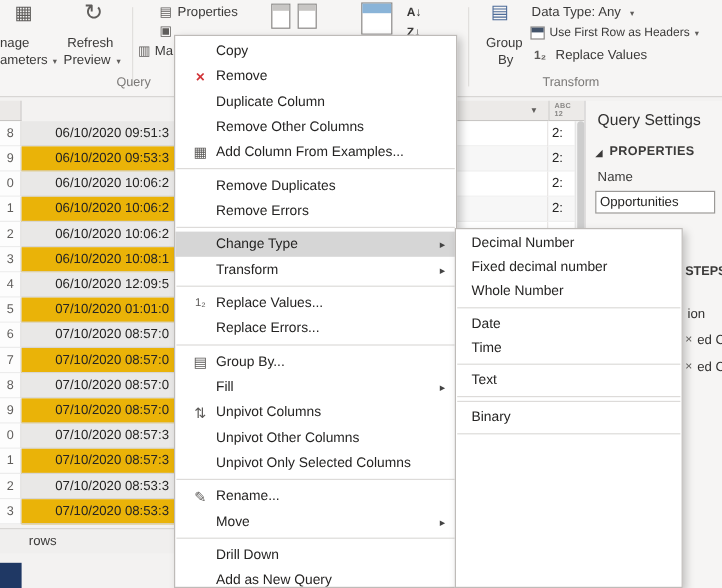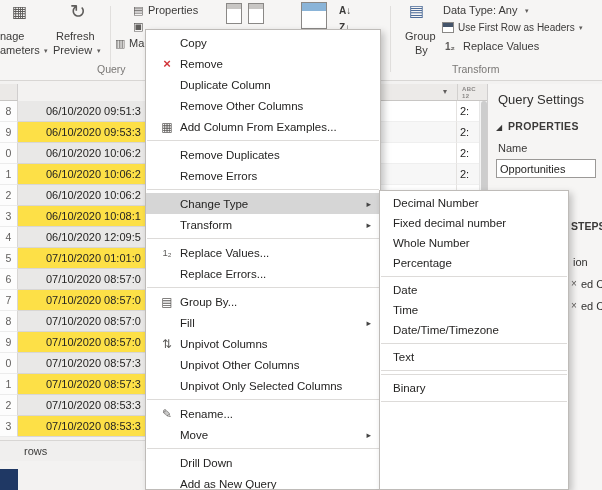--- a/index.html
+++ b/index.html
@@ -28,21 +28,21 @@
   #hdr-mid{position:absolute;left:240px;top:84px;width:217px;height:17px;background:#eceae8;border-bottom:1px solid #c8c6c4;border-left:1px solid #d2d0ce}
   #hdr-mid .hdr-filter2{position:absolute;left:202px;top:0;font-size:8px;line-height:16px;color:#605e5c}
   #hdr-col3{position:absolute;left:457px;top:84px;width:30px;height:17px;background:#eceae8;border-bottom:1px solid #c8c6c4;border-left:1px solid #d2d0ce}
   #hdr-col3 .hdr-type{color:#8a8886}
 
   
   .grid-row{position:absolute;left:0;width:487px;height:21px}
   .rn{position:absolute;left:0;top:0;width:18px;height:21px;border-right:1px solid #d8d6d4;border-bottom:1px solid #ececec;font-size:10.5px;color:#605e5c;text-align:center;line-height:21px;background:#fdfdfd}
   .cell{position:absolute;top:0;height:21px;line-height:21px;font-size:11px;color:#252423;white-space:nowrap;overflow:hidden}
   .created{left:18px;width:222px;padding-left:28px;border-right:1px solid #cfcdcb;border-bottom:1px solid #d8d6d4;background:#e9e8e7}
-  .grid-row.odd .created{background:#fde047}
+  .grid-row.odd .created{background:#eab308}
   .mid{left:240px;width:217px;border-right:1px solid #e4e2e0;border-bottom:1px solid #efefef;background:#fff}
   .grid-row.odd .mid{background:#f7f7f7}
   .cright{left:457px;width:22px;padding-left:3px;border-bottom:1px solid #efefef;background:#fff}
   .grid-row.odd .cright{background:#f7f7f7}
 
   #vscroll{position:absolute;left:479px;top:101px;width:8px;height:339px;background:#f4f4f4;border-left:1px solid #e6e6e6}
   #vthumb{position:absolute;left:1px;top:0;width:6px;height:95px;background:#cdcdcd;border-radius:3px}
 
   #statusbar{position:absolute;left:0;top:440px;width:487px;height:21px;background:#f0efee;border-top:1px solid #d8d6d4}
   #statusbar span{position:absolute;left:24px;top:4px;font-size:11px;color:#3b3a39}
@@ -354,25 +354,23 @@
     <div class="mi">
         <span class="mic"></span>
         <span>Add as New Query</span>
       </div>
   </div>
 
   <div class="submenu">
     <div class="smi">Decimal Number</div>
     <div class="smi">Fixed decimal number</div>
     <div class="smi">Whole Number</div>
-    <div class="smi">Percentage</div>
     <div class="msep"></div>
     <div class="smi">Date</div>
     <div class="smi">Time</div>
-    <div class="smi">Date/Time/Timezone</div>
     <div class="msep"></div>
     <div class="smi">Text</div>
     <div class="msep"></div>
     <div class="msep"></div>
     <div class="smi">Binary</div>
     <div class="msep"></div>
   </div>
 
 </div>
 

